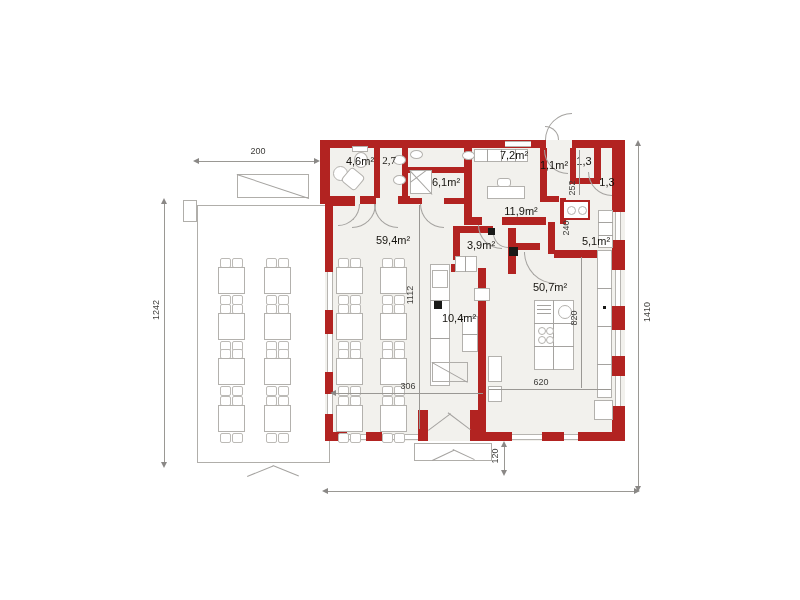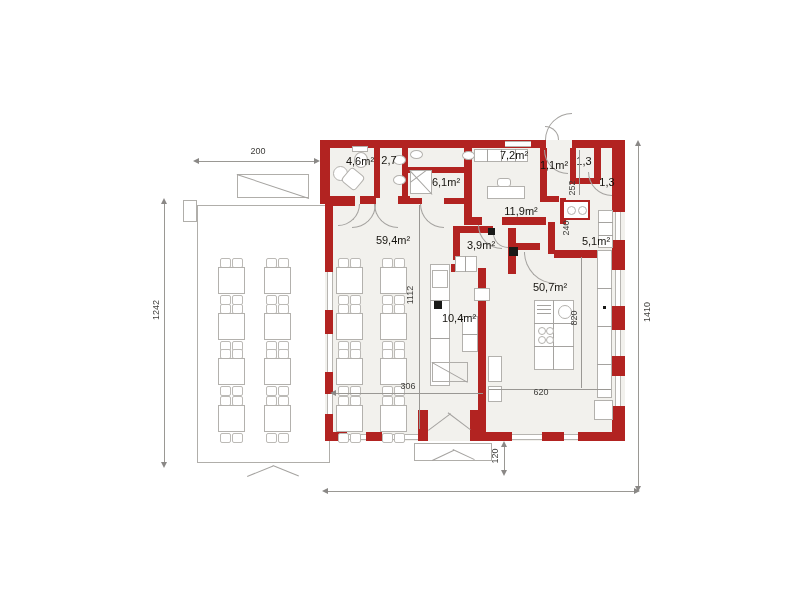--- a/index.html
+++ b/index.html
@@ -304,21 +304,21 @@
       <div class="tblgrp" style="left: 380px; top: 396px;">
         <div class="ch" style="left:2px;top:0;"></div>
         <div class="ch" style="left:14px;top:0;"></div>
         <div class="tbl"></div>
         <div class="ch" style="left:2px;top:37px;"></div>
         <div class="ch" style="left:14px;top:37px;"></div>
       </div>
     </div>
 
   <div class="roomlbl" style="left:360px;top:161px;">4,6m²</div>
-  <div class="roomlbl" style="left:389px;top:160px;">2,7</div>
+  <div class="roomlbl" style="left:389px;top:160px;font-family:Liberation Serif, serif;">2,7</div>
   <div class="roomlbl" style="left:446px;top:182px;">6,1m²</div>
   <div class="roomlbl" style="left:514px;top:155px;">7,2m²</div>
   <div class="roomlbl" style="left:554px;top:165px;">1,1m²</div>
   <div class="roomlbl" style="left:584px;top:161px;">1,3</div>
   <div class="roomlbl" style="left:607px;top:182px;">1,3</div>
   <div class="roomlbl" style="left:521px;top:211px;">11,9m²</div>
   <div class="roomlbl" style="left:481px;top:245px;">3,9m²</div>
   <div class="roomlbl" style="left:596px;top:241px;">5,1m²</div>
   <div class="roomlbl" style="left:393px;top:240px;">59,4m²</div>
   <div class="roomlbl" style="left:550px;top:287px;">50,7m²</div>
@@ -340,21 +340,21 @@
   <div class="dimlbl vert" style="left:647px;top:312px;">1410</div>
 
   <div class="dim" style="left:419px;top:205px;width:1px;height:224px;"></div>
   <div class="dimlbl vert" style="left:410px;top:295px;">1112</div>
 
   <div class="dim" style="left:333px;top:393px;width:150px;height:1px;"></div>
   <div class="ar ar-l" style="left:330px;top:390px;"></div>
   <div class="dimlbl" style="left:408px;top:386px;">306</div>
 
   <div class="dim" style="left:489px;top:389px;width:122px;height:1px;"></div>
-  <div class="dimlbl" style="left:541px;top:392px;">620</div>
+  <div class="dimlbl" style="left:541px;top:382px;">620</div>
 
   <div class="dim" style="left:581px;top:257px;width:1px;height:131px;"></div>
   <div class="dimlbl vert" style="left:574px;top:318px;">820</div>
 
   <div class="dim" style="left:579px;top:150px;width:1px;height:45px;"></div>
   <div class="dimlbl vert" style="left:572px;top:188px;">252</div>
 
   <div class="dimlbl vert" style="left:566px;top:228px;">240</div>
 
   <div class="dim" style="left:504px;top:444px;width:1px;height:28px;"></div>

